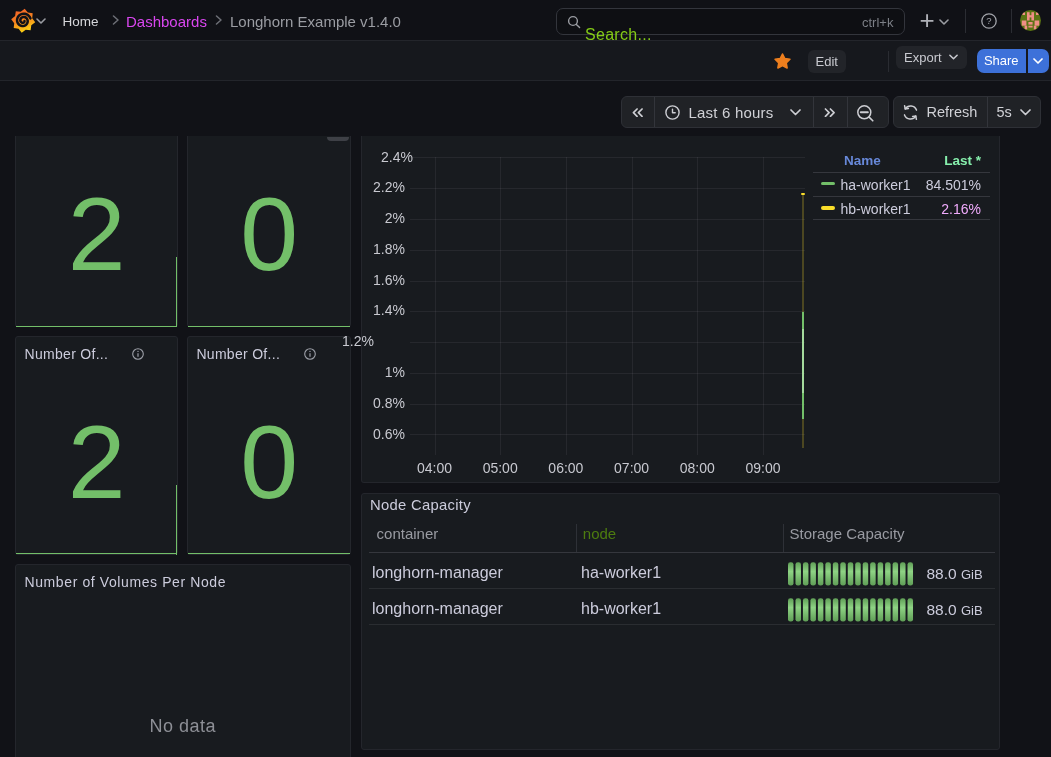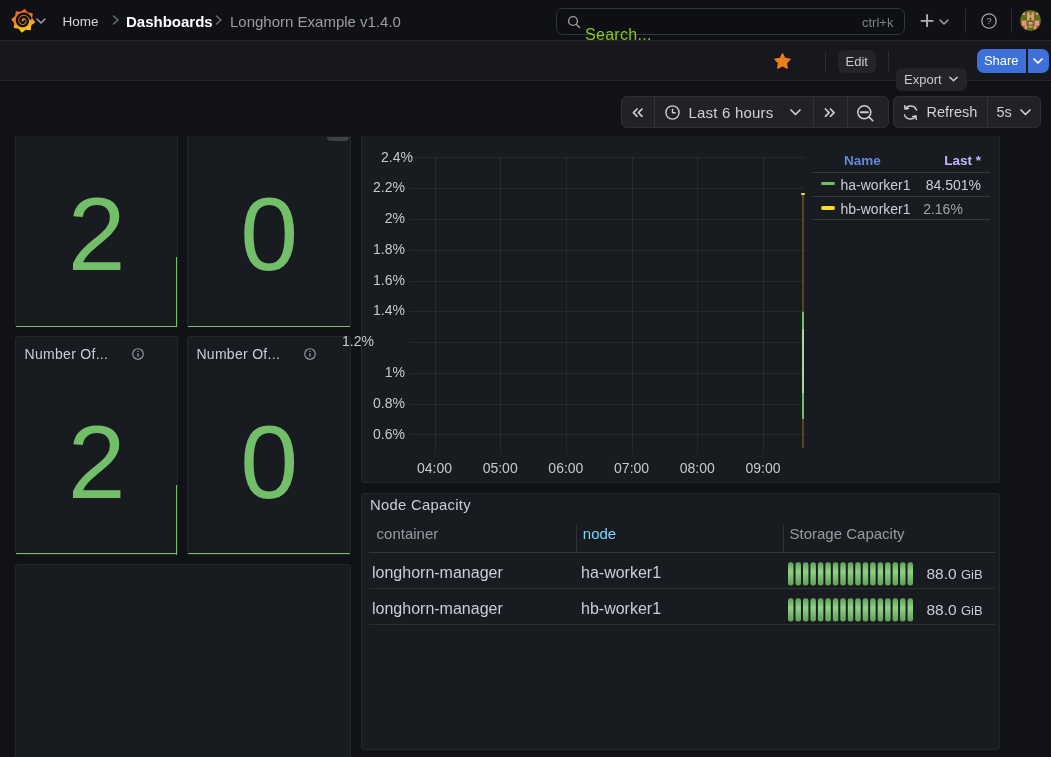--- a/index.html
+++ b/index.html
@@ -26,21 +26,21 @@
   <polygon fill="url(#glogo)" points="13.7,0.7 16.8,4.6 21.7,5.3 21.2,10.2 24.2,14.2 20.3,17.3 19.6,22.2 14.7,21.7 10.7,24.7 7.6,20.8 2.7,20.1 3.2,15.2 0.2,11.2 4.1,8.1 4.8,3.2 9.7,3.7"></polygon>
   <path d="M 19.43 10.35 L 18.72 9.01 L 17.78 7.85 L 16.63 6.92 L 15.35 6.25 L 13.97 5.85 L 12.56 5.74 L 11.19 5.91 L 9.89 6.35 L 8.72 7.03 L 7.73 7.91 L 6.95 8.96 L 6.41 10.12 L 6.11 11.35 L 6.07 12.59 L 6.28 13.80 L 6.71 14.92 L 7.35 15.91 L 8.16 16.74 L 9.11 17.37 L 10.14 17.80 L 11.22 18.00 L 12.29 17.99 L 13.32 17.76 L 14.27 17.34 L 15.09 16.75 L 15.76 16.02 L 16.26 15.19 L 16.58 14.29 L 16.70 13.37 L 16.64 12.47 L 16.41 11.61 L 16.01 10.84 L 15.48 10.18 L 14.84 9.66 L 14.13 9.28 L 13.38 9.07 L 12.62 9.01 L 11.89 9.10 L 11.20 9.34 L 10.60 9.70 L 10.10 10.16 L 9.72 10.69 L 9.46 11.28 L 9.34 11.88 L 9.33 12.47 L 9.45 13.04 L 9.67 13.55 L 9.98 13.98 L 10.36 14.33 L 10.79 14.58 L 11.23 14.73 L 11.68 14.78 L 12.11 14.73 L 12.50 14.61 L 12.84 14.41 L 13.11 14.16 L 13.31 13.87 L 13.44 13.57 L 13.49 13.26 L 13.47 12.97" fill="none" stroke="#111217" stroke-width="2.5" stroke-linecap="round"></path>
 </svg>
 <svg class="abs" style="left:36px;top:17.5px" width="10" height="6" viewBox="0 0 10 6">
       <polyline points="1,1 5,5 9,1" fill="none" stroke="#9a9ca2" stroke-width="1.6" stroke-linecap="round" stroke-linejoin="round"></polyline>
     </svg>
 <div class="abs" style="left:62.5px;top:13.5px;font-size:13.5px;font-weight:500;color:#d5d6da;">Home</div>
 <svg class="abs" style="left:112px;top:15px" width="7" height="10" viewBox="0 0 7 10">
       <polyline points="1.5,1 6,5 1.5,9" fill="none" stroke="#6e7077" stroke-width="1.5" stroke-linecap="round" stroke-linejoin="round"></polyline>
     </svg>
-<div class="abs" style="left:126px;top:13px;font-size:15px;font-weight:700;color:#ffffff;">Dashboards</div>
+<div class="abs" style="left:126px;top:13px;font-size:15px;font-weight:400;color:#d946ef;">Dashboards</div>
 <svg class="abs" style="left:214.5px;top:15px" width="7" height="10" viewBox="0 0 7 10">
       <polyline points="1.5,1 6,5 1.5,9" fill="none" stroke="#6e7077" stroke-width="1.5" stroke-linecap="round" stroke-linejoin="round"></polyline>
     </svg>
 <div class="abs" style="left:230px;top:12.5px;font-size:15px;color:#9b9da3;">Longhorn Example v1.4.0</div>
 <div class="abs" style="left:556px;top:8px;width:349px;height:26.5px;border:1px solid #33353c;border-radius:7px;background:#0e0f13;"></div>
 <svg class="abs" style="left:567px;top:14.5px" width="14" height="14" viewBox="0 0 14 14">
       <circle cx="6" cy="6" r="4.4" fill="none" stroke="#9a9ca2" stroke-width="1.4"></circle>
       <line x1="9.4" y1="9.4" x2="12.6" y2="12.6" stroke="#9a9ca2" stroke-width="1.4" stroke-linecap="round"></line>
     </svg>
 <div class="abs" style="left:585px;top:26px;font-size:16px;letter-spacing:0.3px;color:#84cc16;">Search...</div>
@@ -74,23 +74,23 @@
           <rect x="13.8" y="15.7" width="2.6" height="3.6"></rect>
       <rect x="8.4" y="15.7" width="4.2" height="1.8"></rect>
     </g>
   </g>
 </svg>
 <div class="abs" style="left:0;top:41px;width:1051px;height:40px;background:#16181d;border-bottom:1px solid #23252b;"></div>
 <svg class="abs" style="left:773.5px;top:52.5px" width="17" height="16" viewBox="0 0 17 16">
       <polygon fill="#ec7e1e" stroke="#ec7e1e" stroke-width="1.6" stroke-linejoin="round" points="8.5,1 10.8,5.6 15.9,6.3 12.2,9.9 13.1,15 8.5,12.6 3.9,15 4.8,9.9 1.1,6.3 6.2,5.6"></polygon>
     </svg>
 <div class="sep" style="left:824.5px;top:50.5px;height:21px;"></div>
-<div class="btn" style="left:838px;top:50px;width:37.5px;height:22.5px;">Edit</div>
+<div class="btn" style="left:808px;top:50px;width:37.5px;height:22.5px;">Edit</div>
 <div class="sep" style="left:887.5px;top:50.5px;height:21px;"></div>
-<div class="btn" style="left:895.5px;top:68px;width:71px;height:22.5px;justify-content:center;">Export&nbsp;&nbsp;
+<div class="btn" style="left:895.5px;top:46px;width:71px;height:22.5px;justify-content:center;">Export&nbsp;&nbsp;
 <svg width="9" height="6" viewBox="0 0 10 6">
         <polyline points="1,1 5,5 9,1" fill="none" stroke="#c9cad0" stroke-width="1.7" stroke-linecap="round" stroke-linejoin="round"></polyline>
       </svg></div>
 <div class="abs" style="left:976.5px;top:49px;width:49.5px;height:23.5px;background:#3d71d9;border-radius:7px 0 0 7px;color:#ffffff;font-size:13px;font-weight:500;display:flex;align-items:center;justify-content:center;">Share</div>
 <div class="abs" style="left:1027.5px;top:49px;width:21px;height:23.5px;background:#3d71d9;border-radius:0 7px 7px 0;display:flex;align-items:center;justify-content:center;">
 <svg width="10" height="6" viewBox="0 0 10 6">
         <polyline points="1,1 5,5 9,1" fill="none" stroke="#ffffff" stroke-width="1.7" stroke-linecap="round" stroke-linejoin="round"></polyline>
       </svg>
     </div>
 <div class="abs" style="left:621px;top:96px;width:268px;height:31.5px;background:#202226;border:1px solid #2e3036;border-radius:6px;"></div>
@@ -160,20 +160,22 @@
       <line x1="6" y1="5.2" x2="6" y2="8.8" stroke="#9da0a8" stroke-width="1.2"></line>
       <circle cx="6" cy="3.4" r="0.7" fill="#9da0a8"></circle>
     </svg>
 <div class="statv" style="left:15px;top:409.5px;width:163.4px;">2</div>
 <div class="statv" style="left:187.4px;top:409.5px;width:163.4px;">0</div>
 <div class="gline" style="left:15.5px;top:553.1px;width:161.5px;height:1.3px;"></div>
 <div class="gline" style="left:175.6px;top:485px;width:1.7px;height:69.5px;"></div>
 <div class="gline" style="left:188px;top:553.1px;width:162px;height:1.3px;"></div>
 
 <div class="panel" style="left:15px;top:564.4px;width:335.5px;height:295px;"></div>
+<div class="ptitle" style="left:24.5px;top:573.8px;letter-spacing:0.6px;">Number of Volumes Per Node</div>
+<div class="abs" style="left:15px;top:715.5px;width:335.5px;text-align:center;font-size:18px;letter-spacing:0.5px;color:#8d8f96;">No data</div>
 <div class="panel" style="left:360.5px;top:136.4px;width:639px;height:347px;border-top:none;border-radius:0 0 3px 3px;"></div>
 <div class="axlab" style="left:350px;top:148.5px;width:63px;text-align:right;">2.4%</div>
 <div class="axlab" style="left:342px;top:179.3px;width:63px;text-align:right;">2.2%</div>
 <div class="axlab" style="left:342px;top:210.1px;width:63px;text-align:right;">2%</div>
 <div class="axlab" style="left:342px;top:240.9px;width:63px;text-align:right;">1.8%</div>
 <div class="axlab" style="left:342px;top:271.6px;width:63px;text-align:right;">1.6%</div>
 <div class="axlab" style="left:342px;top:302.4px;width:63px;text-align:right;">1.4%</div>
 <div class="axlab" style="left:342px;top:333.2px;width:63px;text-align:left;">1.2%</div>
 <div class="axlab" style="left:342px;top:364.0px;width:63px;text-align:right;">1%</div>
 <div class="axlab" style="left:342px;top:394.8px;width:63px;text-align:right;">0.8%</div>
@@ -201,31 +203,31 @@
 <div class="axlab" style="left:678.8px;top:460.3px;width:37px;text-align:center;">08:00</div>
 <div class="axlab" style="left:744.5px;top:460.3px;width:37px;text-align:center;">09:00</div>
 <div class="abs" style="left:801.9px;top:193.5px;width:1.7px;height:254.5px;background:rgba(250,222,42,0.23);"></div>
 <div class="abs" style="left:801.9px;top:311.7px;width:1.7px;height:107.3px;background:#73bf69;"></div>
 <div class="abs" style="left:801.9px;top:329px;width:1.7px;height:64px;background:#a4da9c;"></div>
 <div class="abs" style="left:800.9px;top:193.2px;width:4.1px;height:2.3px;background:#fade2a;border-radius:1px;"></div>
 <div class="abs" style="left:812.9px;top:172.3px;width:177.5px;height:1px;background:rgba(204,204,220,0.16);"></div>
 <div class="abs" style="left:812.9px;top:195.8px;width:177.5px;height:1px;background:rgba(204,204,220,0.16);"></div>
 <div class="abs" style="left:812.9px;top:219.4px;width:177.5px;height:1px;background:rgba(204,204,220,0.16);"></div>
 <div class="abs" style="left:844px;top:152.5px;font-size:13.5px;font-weight:600;color:#6788d8;">Name</div>
-<div class="abs" style="left:905px;top:152.5px;width:76px;text-align:right;font-size:13.5px;font-weight:600;color:#c4b5fd;">Last *</div>
+<div class="abs" style="left:905px;top:152.5px;width:76px;text-align:right;font-size:13.5px;font-weight:600;color:#86efac;">Last *</div>
 <div class="abs" style="left:820.9px;top:181.9px;width:14.2px;height:3.6px;background:#73bf69;border-radius:2px;"></div>
 <div class="abs" style="left:840.5px;top:177px;font-size:14px;color:#ccccdc;">ha-worker1</div>
 <div class="abs" style="left:905px;top:177px;width:76px;text-align:right;font-size:14px;color:#ccccdc;">84.501%</div>
 <div class="abs" style="left:820.9px;top:206.2px;width:14.2px;height:3.6px;background:#fade2a;border-radius:2px;"></div>
 <div class="abs" style="left:840.5px;top:200.8px;font-size:14px;color:#ccccdc;">hb-worker1</div>
-<div class="abs" style="left:905px;top:200.8px;width:76px;text-align:center;font-size:14px;color:#a3a3a3;">2.16%</div>
+<div class="abs" style="left:905px;top:200.8px;width:76px;text-align:right;font-size:14px;color:#f0abfc;">2.16%</div>
 <div class="panel" style="left:360.5px;top:493px;width:639px;height:257.4px;"></div>
 <div class="ptitle" style="left:370px;top:497px;font-size:14.8px;">Node Capacity</div>
 <div class="abs" style="left:376.6px;top:525px;font-size:15px;color:#999ba2;">container</div>
-<div class="abs" style="left:582.8px;top:525px;font-size:15px;color:#7dd3fc;">node</div>
+<div class="abs" style="left:582.8px;top:525px;font-size:15px;color:#4d7c0f;">node</div>
 <div class="abs" style="left:789.5px;top:525px;font-size:15px;color:#999ba2;">Storage Capacity</div>
 <div class="abs" style="left:576px;top:523.5px;width:1px;height:28px;background:rgba(204,204,220,0.13);"></div>
 <div class="abs" style="left:783.4px;top:523.5px;width:1px;height:28px;background:rgba(204,204,220,0.13);"></div>
 <div class="abs" style="left:368.5px;top:551.5px;width:626.5px;height:1px;background:rgba(204,204,220,0.16);"></div>
 <div class="abs" style="left:368.5px;top:587.5px;width:626.5px;height:1px;background:rgba(204,204,220,0.1);"></div>
 <div class="abs" style="left:368.5px;top:623.5px;width:626.5px;height:1px;background:rgba(204,204,220,0.1);"></div>
 <div class="abs" style="left:372px;top:564px;font-size:16px;color:#ccccdc;">longhorn-manager</div>
 <div class="abs" style="left:581px;top:564px;font-size:16px;color:#ccccdc;">ha-worker1</div>
 <div class="abs" style="left:372px;top:600px;font-size:16px;color:#ccccdc;">longhorn-manager</div>
 <div class="abs" style="left:581px;top:600px;font-size:16px;color:#ccccdc;">hb-worker1</div>

